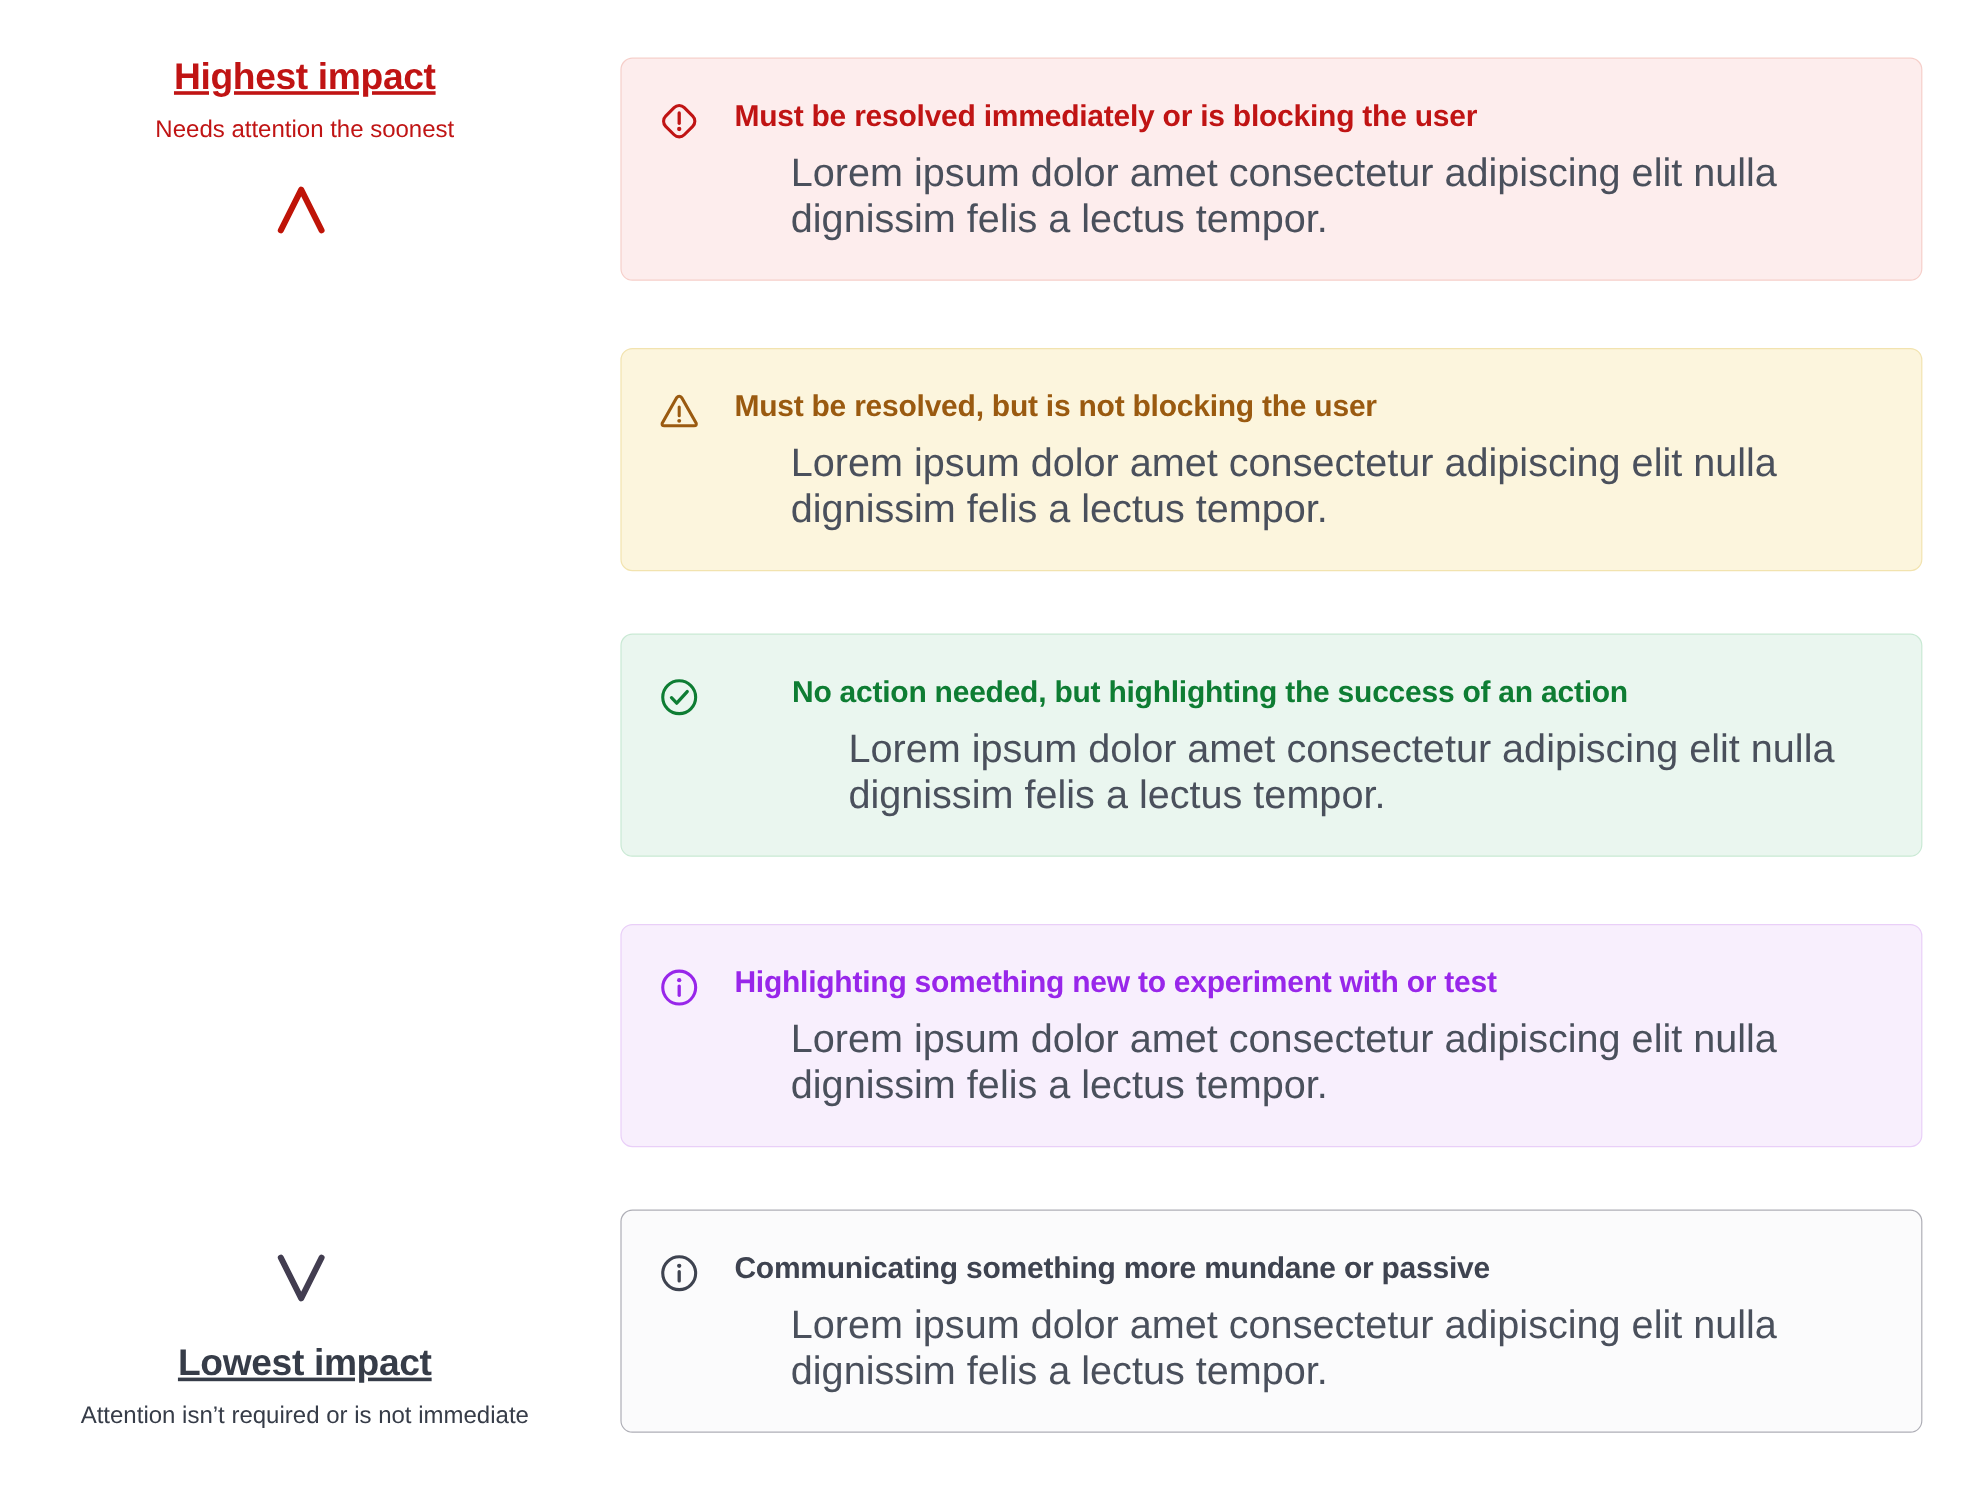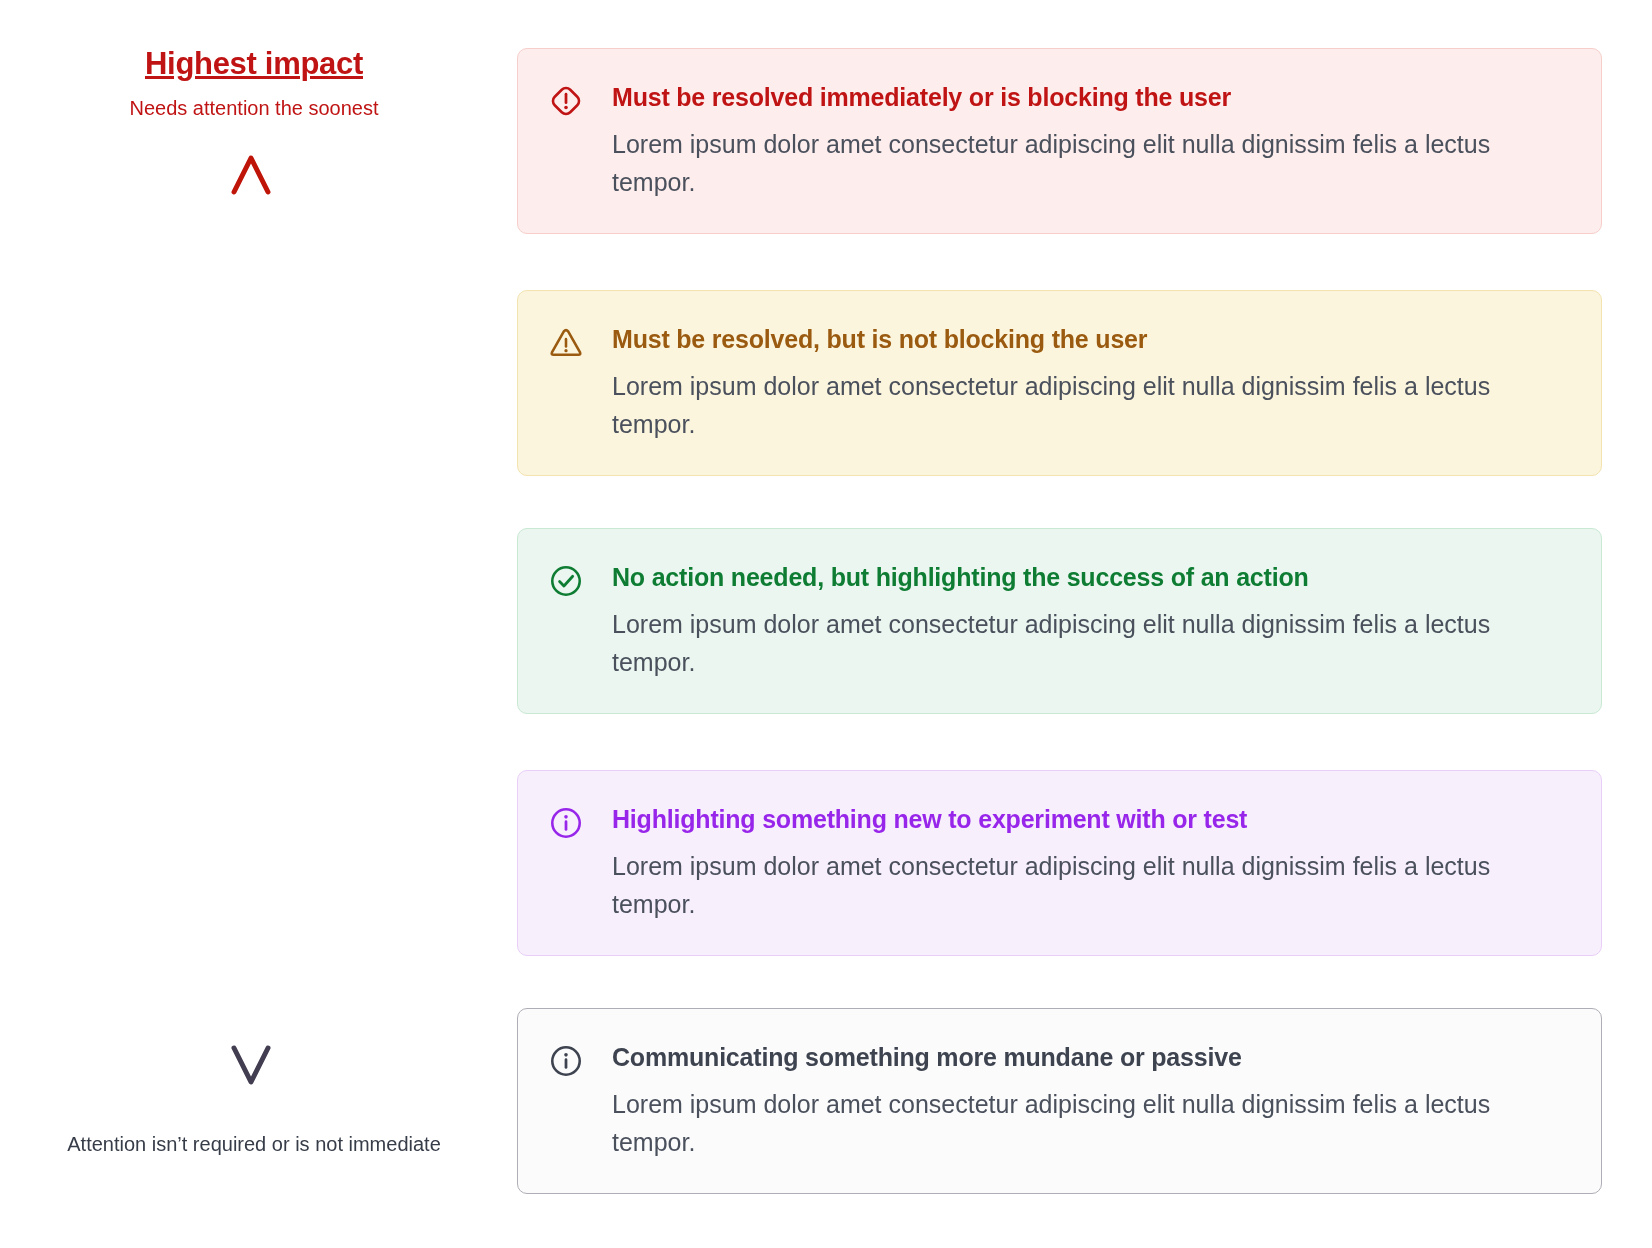--- a/index.html
+++ b/index.html
@@ -42,35 +42,35 @@
   .card{
     box-sizing:border-box;
     height:186px;
     border:1.5px solid var(--border);
     background:var(--bg);
     border-radius:10px;
     padding:33px 36px 12px 30px;
     display:flex;align-items:flex-start;
   }
   .card + .card{margin-top:56px;}
-  .card:nth-child(3){margin-top:52px;}
+  .card:nth-child(3){margin-top:52px;gap:48px;}
   .card:nth-child(5){margin-top:52px;}
   .card-icon{
     flex:0 0 36px;width:36px;height:36px;margin-top:1px;
     color:var(--accent);
   }
   .card-icon svg{display:block;width:36px;height:36px;}
   .card-text{margin-left:28px;}
   .card-title{
     font-size:25px;font-weight:bold;color:var(--accent);
     line-height:1.2;letter-spacing:-.2px;
   }
   .card-body{
     margin-top:13px;max-width:885px;
-    font-size:25px;line-height:38px;color:#4a505c;
+    font-size:33px;line-height:38px;color:#4a505c;margin-left:47px;
   }
 </style>
 </head>
 <body>
 
 <div class="canvas">
 
   <div class="axis-top">
     <div class="axis-title">Highest impact</div>
     <div class="axis-sub">Needs attention the soonest</div>
@@ -91,20 +91,21 @@
         <stop offset="0.93" stop-color="#6c3cae"></stop>
         <stop offset="1" stop-color="#454055"></stop>
       </linearGradient>
     </defs>
     <line x1="24" y1="10" x2="24" y2="930" stroke="url(#impactGrad)" stroke-width="4.5"></line>
     <path d="M7 42 L24 8 L41 42" fill="none" stroke="#bf1408" stroke-width="5" stroke-linecap="round" stroke-linejoin="round"></path>
     <path d="M7 898 L24 932 L41 898" fill="none" stroke="#423d50" stroke-width="5" stroke-linecap="round" stroke-linejoin="round"></path>
   </svg>
 
   <div class="axis-bottom">
+    <div class="axis-title">Lowest impact</div>
     <div class="axis-sub">Attention isn’t required or is not immediate</div>
   </div>
 
   <div class="cards">
 
     <div class="card" style="--bg: #fdeded; --border: #f6cfca; --accent: #c01414;">
       <span class="card-icon">
         <svg viewBox="0 0 42 42" fill="none">
           <rect x="8.2" y="8.2" width="25.6" height="25.6" rx="7" transform="rotate(45 21 21)" stroke="currentColor" stroke-width="3"></rect>
           <line x1="21" y1="13" x2="21" y2="23" stroke="currentColor" stroke-width="3.2" stroke-linecap="round"></line>

